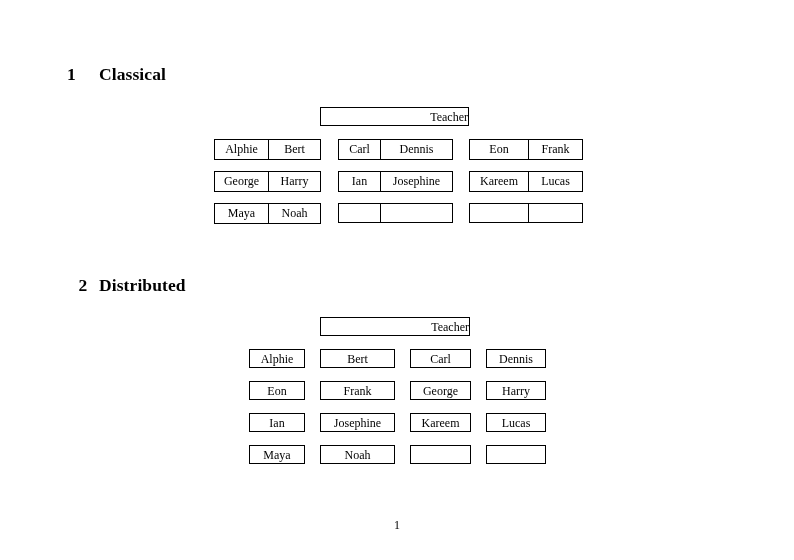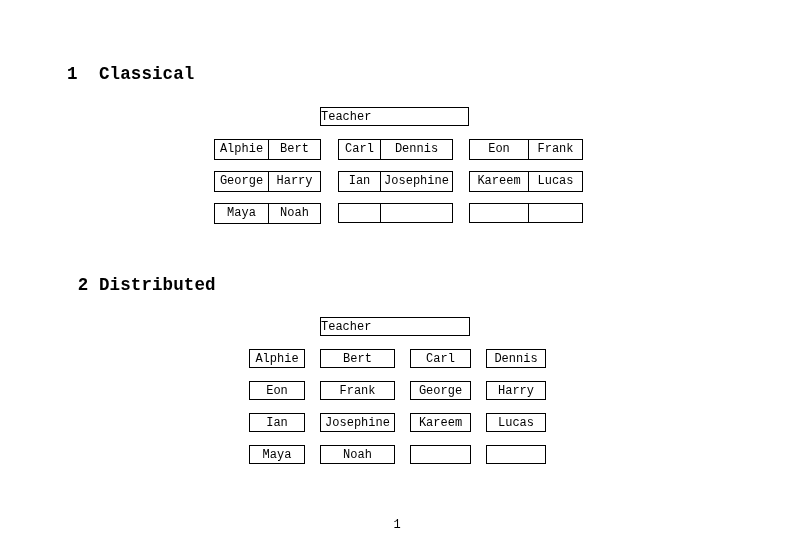--- a/index.html
+++ b/index.html
@@ -12,21 +12,20 @@
     background: #ffffff;
     font-family: "Liberation Serif", "DejaVu Serif", serif;
     color: #000000;
     overflow: hidden;
     position: relative;
   }
   .page {
     position: relative;
     width: 690px;
     height: 560px;
-    font-family: Liberation Mono, monospace;
   }
 
   
   .section-heading {
     position: absolute;
     font-weight: bold;
     font-size: 17.5px;
     letter-spacing: 0.1px;
     white-space: nowrap;
   }
@@ -36,21 +35,21 @@
   }
   #heading-classical   { left: 67px; top: 64px; }
   #heading-distributed { left: 67px; top: 275px; text-align: center; }
 
   
   .teacher-box {
     position: absolute;
     border: 1px solid #000000;
     height: 19px;
     line-height: 19px;
-    text-align: left;
+    text-align: right;
     font-size: 12px;
     box-sizing: border-box;
     background: #ffffff;
   }
 
   
   .grid-table {
     position: absolute;
     border-collapse: collapse;
     table-layout: fixed;

